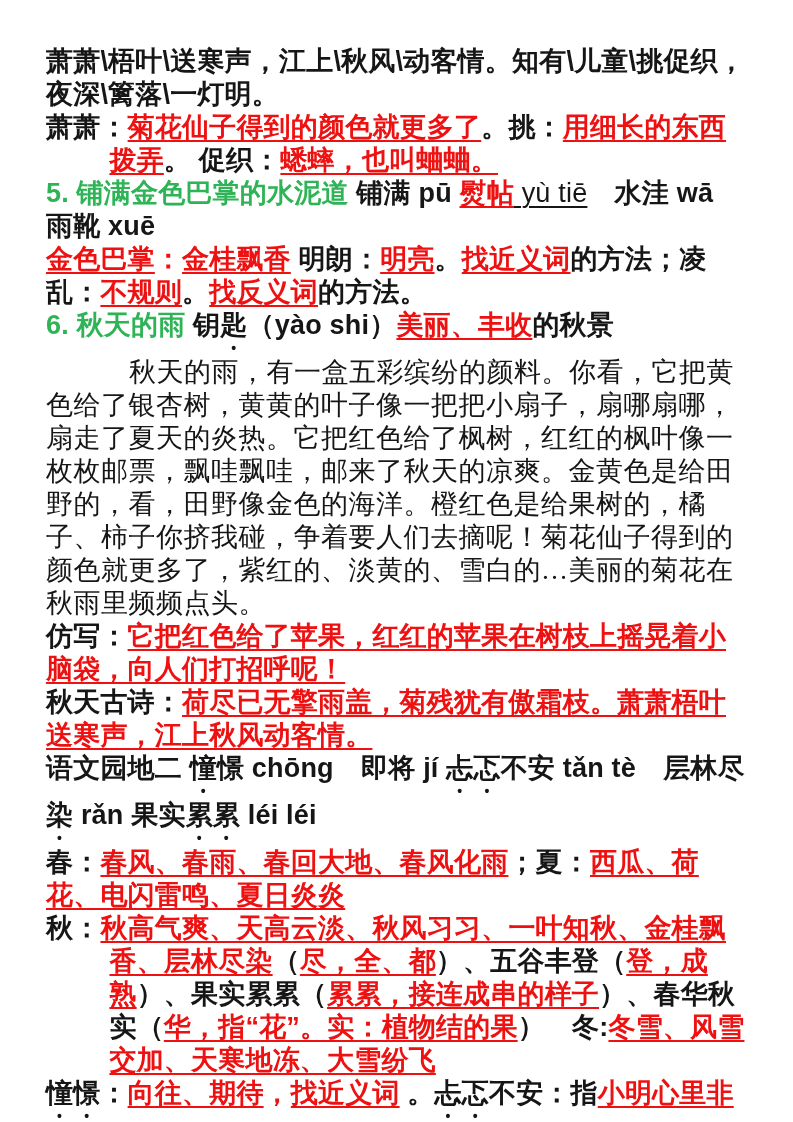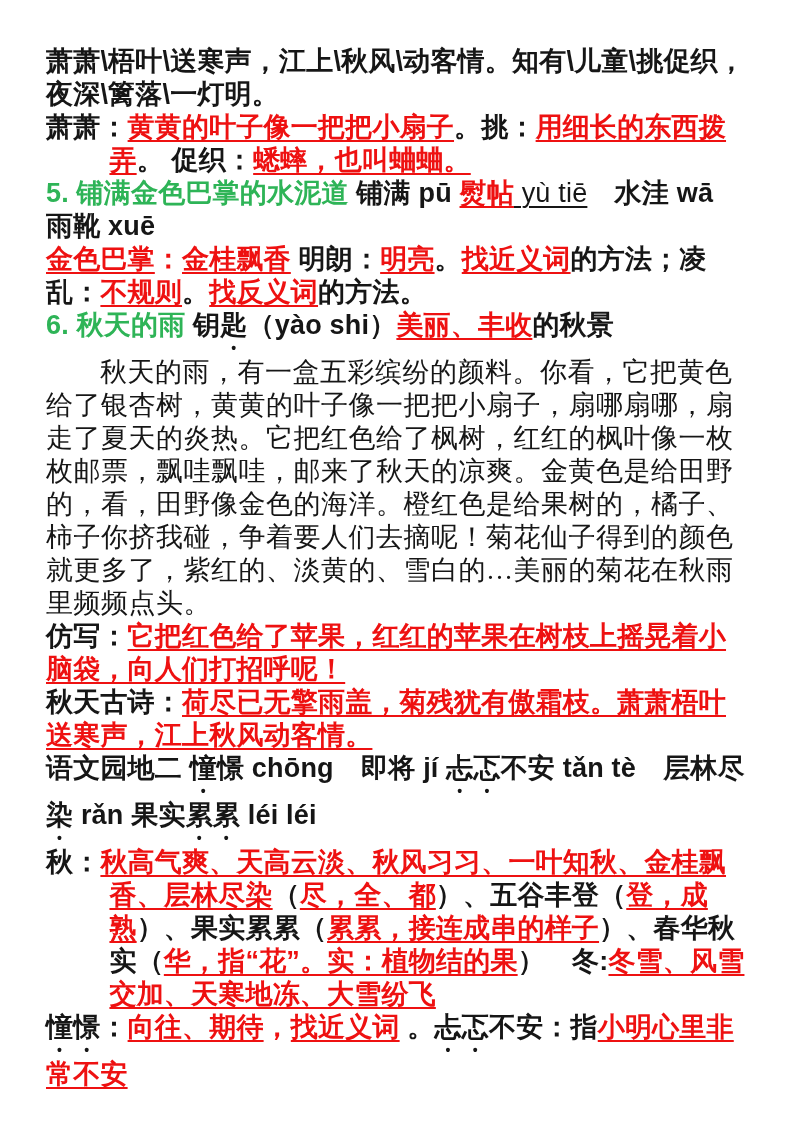--- a/index.html
+++ b/index.html
@@ -34,37 +34,38 @@
             text-decoration: underline;
             text-decoration-thickness: 2px;
             text-underline-offset: 4px; }
   .seg-rn { color: var(--red, #ee1111); }
   .seg-nu { color: #161616; font-weight: 400;
             text-decoration: underline;
             text-decoration-thickness: 2px;
             text-underline-offset: 4px; }
   .seg-p  { color: #161616; font-weight: 700; }
   .seg-pn { color: #161616; font-weight: 700; }
-  .seg-k  { color: #161616; }
+  .seg-k  { color: #161616; margin-left: 29px; }
   
   .em {
     -webkit-text-emphasis: filled dot #161616;
     -webkit-text-emphasis-position: under right;
     text-emphasis: filled dot #161616;
     text-emphasis-position: under right;
   }
 </style>
 </head>
 <body>
 
 <div id="doc">
     <p class="para"><span class="seg-b">萧萧\梧叶\送寒声，江上\秋风\动客情。知有\儿童\挑促织，夜深\篱落\一灯明。</span></p>
-    <p class="para hang"><span class="seg-b">萧萧：</span><span class="seg-r">黄黄的叶子像一把把小扇子</span><span class="seg-b">。挑：</span><span class="seg-r">用细长的东西拨弄</span><span class="seg-b">。 促织：</span><span class="seg-r">蟋蟀，也叫蛐蛐。</span></p>
+    <p class="para hang"><span class="seg-b">萧萧：</span><span class="seg-r">菊花仙子得到的颜色就更多了</span><span class="seg-b">。挑：</span><span class="seg-r">用细长的东西拨弄</span><span class="seg-b">。 促织：</span><span class="seg-r">蟋蟀，也叫蛐蛐。</span></p>
     <p class="para"><span class="seg-g">5. 铺满金色巴掌的水泥道</span><span class="seg-b"> 铺满 </span><span class="seg-p">pū </span><span class="seg-r">熨帖</span><span class="seg-nu"> yù tiē</span><span class="seg-b">　水洼 </span><span class="seg-pn">wā</span><span class="seg-b">　雨靴 </span><span class="seg-pn">xuē</span></p>
     <p class="para"><span class="seg-r">金色巴掌</span><span class="seg-rn">：</span><span class="seg-r">金桂飘香</span><span class="seg-b"> 明朗：</span><span class="seg-r">明亮</span><span class="seg-b">。</span><span class="seg-r">找近义词</span><span class="seg-b">的方法；凌乱：</span><span class="seg-r">不规则</span><span class="seg-b">。</span><span class="seg-r">找反义词</span><span class="seg-b">的方法。</span></p>
     <p class="para"><span class="seg-g">6. 秋天的雨</span><span class="seg-b"> 钥</span><span class="seg-b em">匙</span><span class="seg-b">（</span><span class="seg-pn">yào shi</span><span class="seg-b">）</span><span class="seg-r">美丽、丰收</span><span class="seg-b">的秋景</span></p>
     <p class="para excerpt"><span class="seg-k">秋天的雨，有一盒五彩缤纷的颜料。你看，它把黄色给了银杏树，黄黄的叶子像一把把小扇子，扇哪扇哪，扇走了夏天的炎热。它把红色给了枫树，红红的枫叶像一枚枚邮票，飘哇飘哇，邮来了秋天的凉爽。金黄色是给田野的，看，田野像金色的海洋。橙红色是给果树的，橘子、柿子你挤我碰，争着要人们去摘呢！菊花仙子得到的颜色就更多了，紫红的、淡黄的、雪白的…美丽的菊花在秋雨里频频点头。</span></p>
     <p class="para"><span class="seg-b">仿写：</span><span class="seg-r">它把红色给了苹果，红红的苹果在树枝上摇晃着小脑袋，向人们打招呼呢！</span></p>
     <p class="para"><span class="seg-b">秋天古诗：</span><span class="seg-r">荷尽已无擎雨盖，菊残犹有傲霜枝。萧萧梧叶送寒声，江上秋风动客情。</span></p>
     <p class="para"><span class="seg-b">语文园地二 </span><span class="seg-b em">憧</span><span class="seg-b">憬 </span><span class="seg-p">chōng</span><span class="seg-b">　即</span><span class="seg-b">将 </span><span class="seg-p">jí</span><span class="seg-b"> </span><span class="seg-b em">忐忑</span><span class="seg-b">不安 </span><span class="seg-p">tǎn tè</span><span class="seg-b">　层林尽</span><span class="seg-b em">染</span><span class="seg-b"> </span><span class="seg-p">rǎn</span><span class="seg-b"> 果实</span><span class="seg-b em">累累</span><span class="seg-b"> </span><span class="seg-p">léi léi</span></p>
+    <p class="para"><span class="seg-b">春：</span><span class="seg-r">春风、春雨、春回大地、春风化雨</span><span class="seg-b">；夏：</span><span class="seg-r">西瓜、荷花、电闪雷鸣、夏日炎炎</span></p>
     <p class="para hang"><span class="seg-b">秋：</span><span class="seg-r">秋高气爽、天高云淡、秋风习习、一叶知秋、金桂飘香、层林尽染</span><span class="seg-b">（</span><span class="seg-r">尽，全、都</span><span class="seg-b">）、五谷丰登（</span><span class="seg-r">登，成熟</span><span class="seg-b">）、果实累累（</span><span class="seg-r">累累，接连成串的样子</span><span class="seg-b">）、春华秋实（</span><span class="seg-r">华，指“花”。实：植物结的果</span><span class="seg-b">）　冬:</span><span class="seg-r">冬雪、风雪交加、天寒地冻、大雪纷飞</span></p>
     <p class="para"><span class="seg-b em">憧憬</span><span class="seg-b">：</span><span class="seg-r">向往、期待</span><span class="seg-rn">，</span><span class="seg-r">找近义词</span><span class="seg-b"> 。</span><span class="seg-b em">忐忑</span><span class="seg-b">不安：指</span><span class="seg-r">小明心里非常不安</span></p>
   </div>
 
 </body></html>

